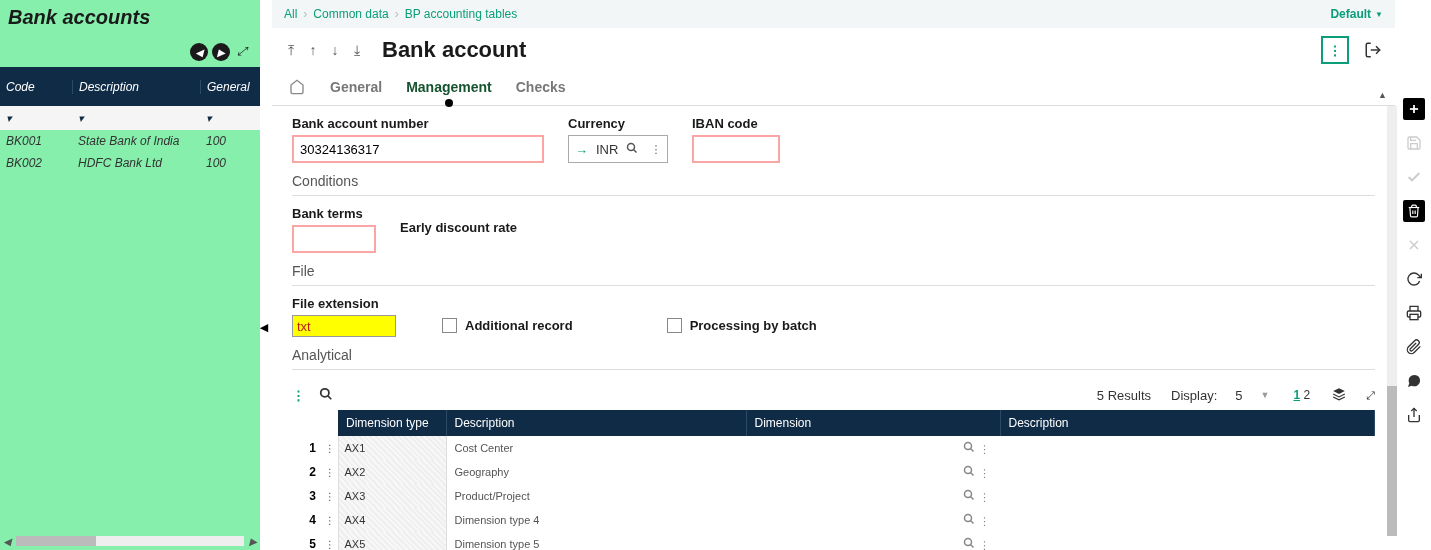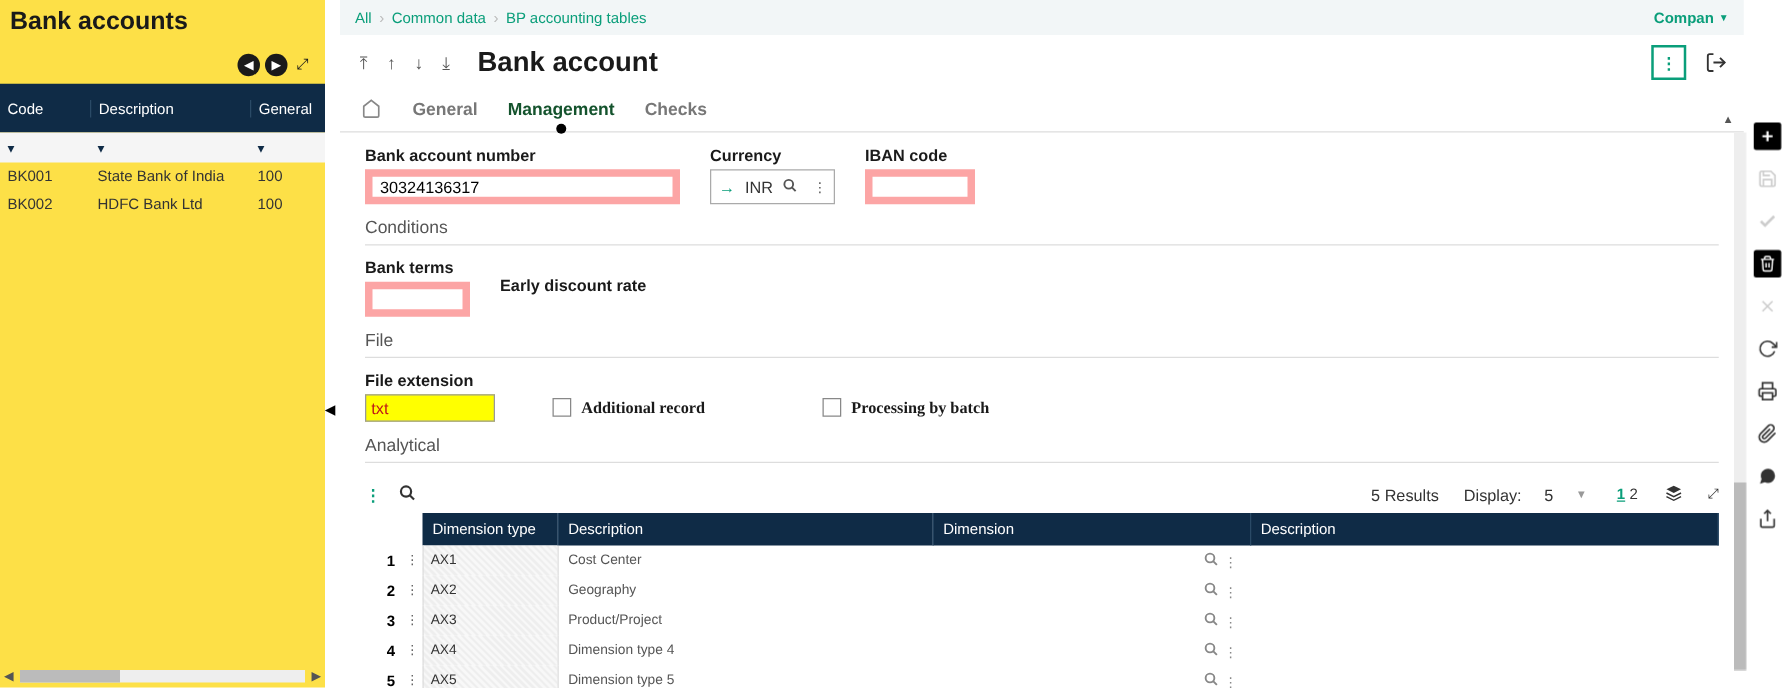--- a/index.html
+++ b/index.html
@@ -1,19 +1,19 @@
 <!DOCTYPE html>
 <html><head>
 <meta charset="utf-8">
 <style>
 * { box-sizing: border-box; margin: 0; padding: 0; }
 body { font-family: -apple-system, BlinkMacSystemFont, "Segoe UI", Arial, sans-serif; font-size: 13px; color: #333; background: #fff; width: 1431px; height: 550px; overflow: hidden; position: relative; }
 
 
-.left-panel { position: absolute; left: 0; top: 0; width: 260px; height: 550px; background: #fde047; overflow: hidden; }
+.left-panel { position: absolute; left: 0; top: 0; width: 260px; height: 550px; background: #86efac; overflow: hidden; font-style: italic; }
 .left-title { font-size: 20px; font-weight: 700; color: #1a1a1a; padding: 6px 8px 10px 8px; }
 .left-icons { display: flex; justify-content: flex-end; gap: 4px; padding: 4px 10px 6px 0; }
 .circle-icon { width: 18px; height: 18px; border-radius: 50%; background: #1a1a1a; color: #fff; display: inline-flex; align-items: center; justify-content: center; font-size: 10px; cursor: pointer; }
 .expand-icon { width: 16px; height: 16px; display: inline-flex; align-items: center; justify-content: center; cursor: pointer; color: #1a1a1a; font-size: 12px; }
 .left-table { width: 100%; }
 .left-table-header { display: flex; background: #0f2b46; color: #fff; height: 39px; align-items: center; font-size: 12px; }
 .lth-code { width: 72px; padding-left: 6px; }
 .lth-desc { width: 128px; padding-left: 6px; border-left: 1px solid #2a4a66; }
 .lth-comp { flex: 1; padding-left: 6px; border-left: 1px solid #2a4a66; }
 .left-filter-row { display: flex; background: #f5f5f5; height: 24px; align-items: center; }
@@ -53,37 +53,37 @@
 .tab-home { width: 18px; text-align: center; cursor: pointer; color: #888; }
 .tab { cursor: pointer; font-weight: 600; position: relative; padding-bottom: 4px; }
 .tab.active { color: #14532d; }
 .tab.active::after { content: ''; position: absolute; left: 50%; bottom: -8px; width: 8px; height: 8px; background: #000; border-radius: 50%; transform: translateX(-50%); }
 
 .content { padding: 10px 20px 0 20px; overflow-y: auto; height: calc(550px - 28px - 44px - 34px); position: relative; }
 
 .field-row { display: flex; gap: 24px; margin-bottom: 10px; align-items: center; }
 .field { display: flex; flex-direction: column; }
 .field-label { font-size: 13px; font-weight: 700; color: #1a1a1a; margin-bottom: 4px; }
-.field-input { border: 6px solid #fca5a5; height: 28px; padding: 0 6px; font-size: 13px; }
+.field-input { border: 2px solid #fca5a5; height: 28px; padding: 0 6px; font-size: 13px; }
 .bank-acct-input { width: 252px; }
 .currency-input { width: 100px; height: 28px; border: 1px solid #aaa; display: flex; align-items: center; padding: 0 6px; gap: 8px; }
 .currency-goto { color: #0a9e7a; font-weight: bold; cursor: pointer; }
 .currency-input .cur-text { flex: 1; }
 .currency-input .cur-search { cursor: pointer; color: #555; }
 .currency-input .cur-dots { cursor: pointer; color: #555; font-size: 11px; margin-left: 4px; }
 .iban-input { width: 88px; }
 
 .section-head { font-size: 14px; color: #555; margin: 8px 0 6px 0; font-weight: 400; }
 .section-divider { height: 1px; background: #ddd; margin-bottom: 10px; }
 
 .bank-terms-input { width: 84px; }
 .disc-input { width: 146px; text-align: right; }
 
 .file-ext-input { width: 104px; background: #ffff00; border: 1px solid #999; color: #c01818; font-size: 13px; height: 22px; padding: 0 4px; }
-.checkbox-wrap { display: inline-flex; align-items: center; gap: 8px; margin-left: 22px; font-family: Liberation Serif, serif; }
+.checkbox-wrap { display: inline-flex; align-items: center; gap: 8px; margin-left: 22px; }
 .checkbox { width: 15px; height: 15px; border: 1px solid #888; cursor: pointer; display: inline-block; }
 .checkbox-label { font-size: 13px; font-weight: 700; color: #1a1a1a; }
 
 .analytical-toolbar { display: flex; align-items: center; height: 30px; gap: 14px; }
 .tb-dots { cursor: pointer; color: #0a9e7a; font-weight: bold; }
 .tb-search { cursor: pointer; color: #333; font-size: 14px; }
 .tb-spacer { flex: 1; }
 .tb-results { font-size: 13px; color: #333; }
 .tb-display { font-size: 13px; color: #333; margin-left: 6px; }
 .tb-display-val { margin-left: 4px; }
@@ -165,21 +165,21 @@
 
 <div class="main">
   <div class="breadcrumb">
     <span class="bc-link">All</span>
     <span class="bc-sep">›</span>
     <span class="bc-link">Common data</span>
     <span class="bc-sep">›</span>
     <span class="bc-link">BP accounting tables</span>
     <span class="spacer"></span>
     <span class="default-btn">
-        <span>Compan</span>
+        <span>Default</span>
         <span class="chev">▼</span>
       </span>
   </div>
 
   <div class="main-header">
     <div class="nav-icons">
       <span class="nav-ic">⤒</span>
       <span class="nav-ic">↑</span>
       <span class="nav-ic">↓</span>
       <span class="nav-ic">⤓</span>

